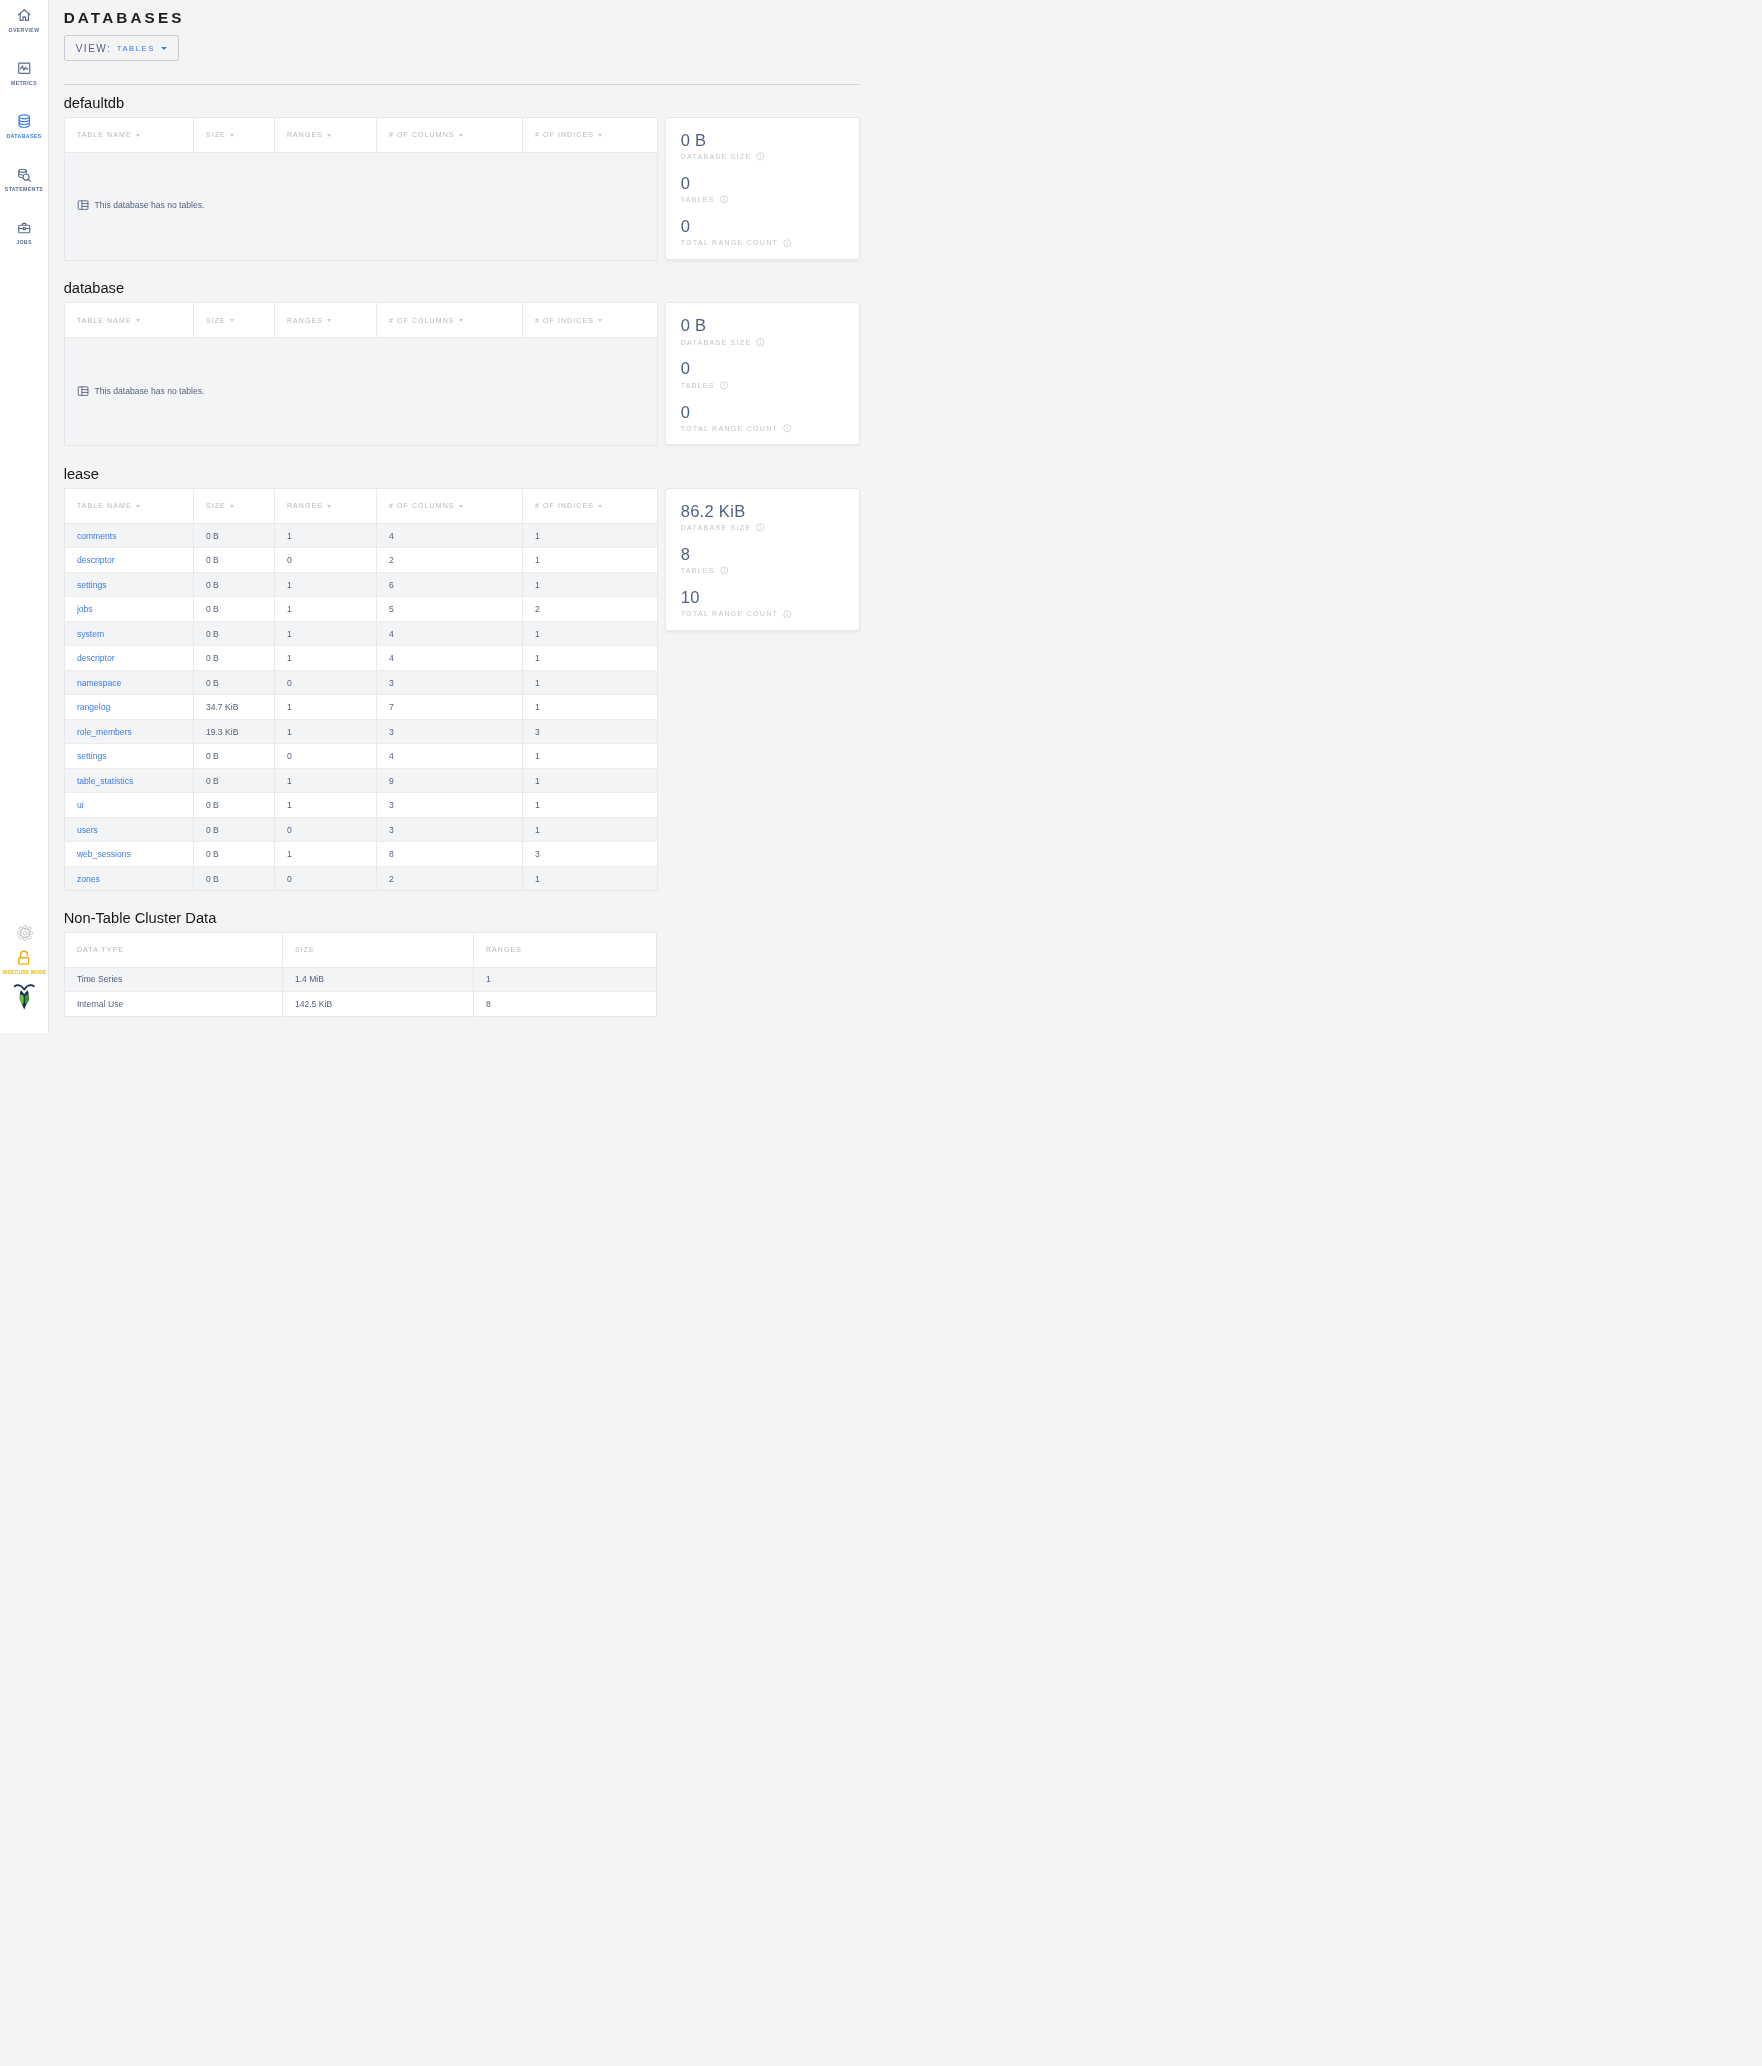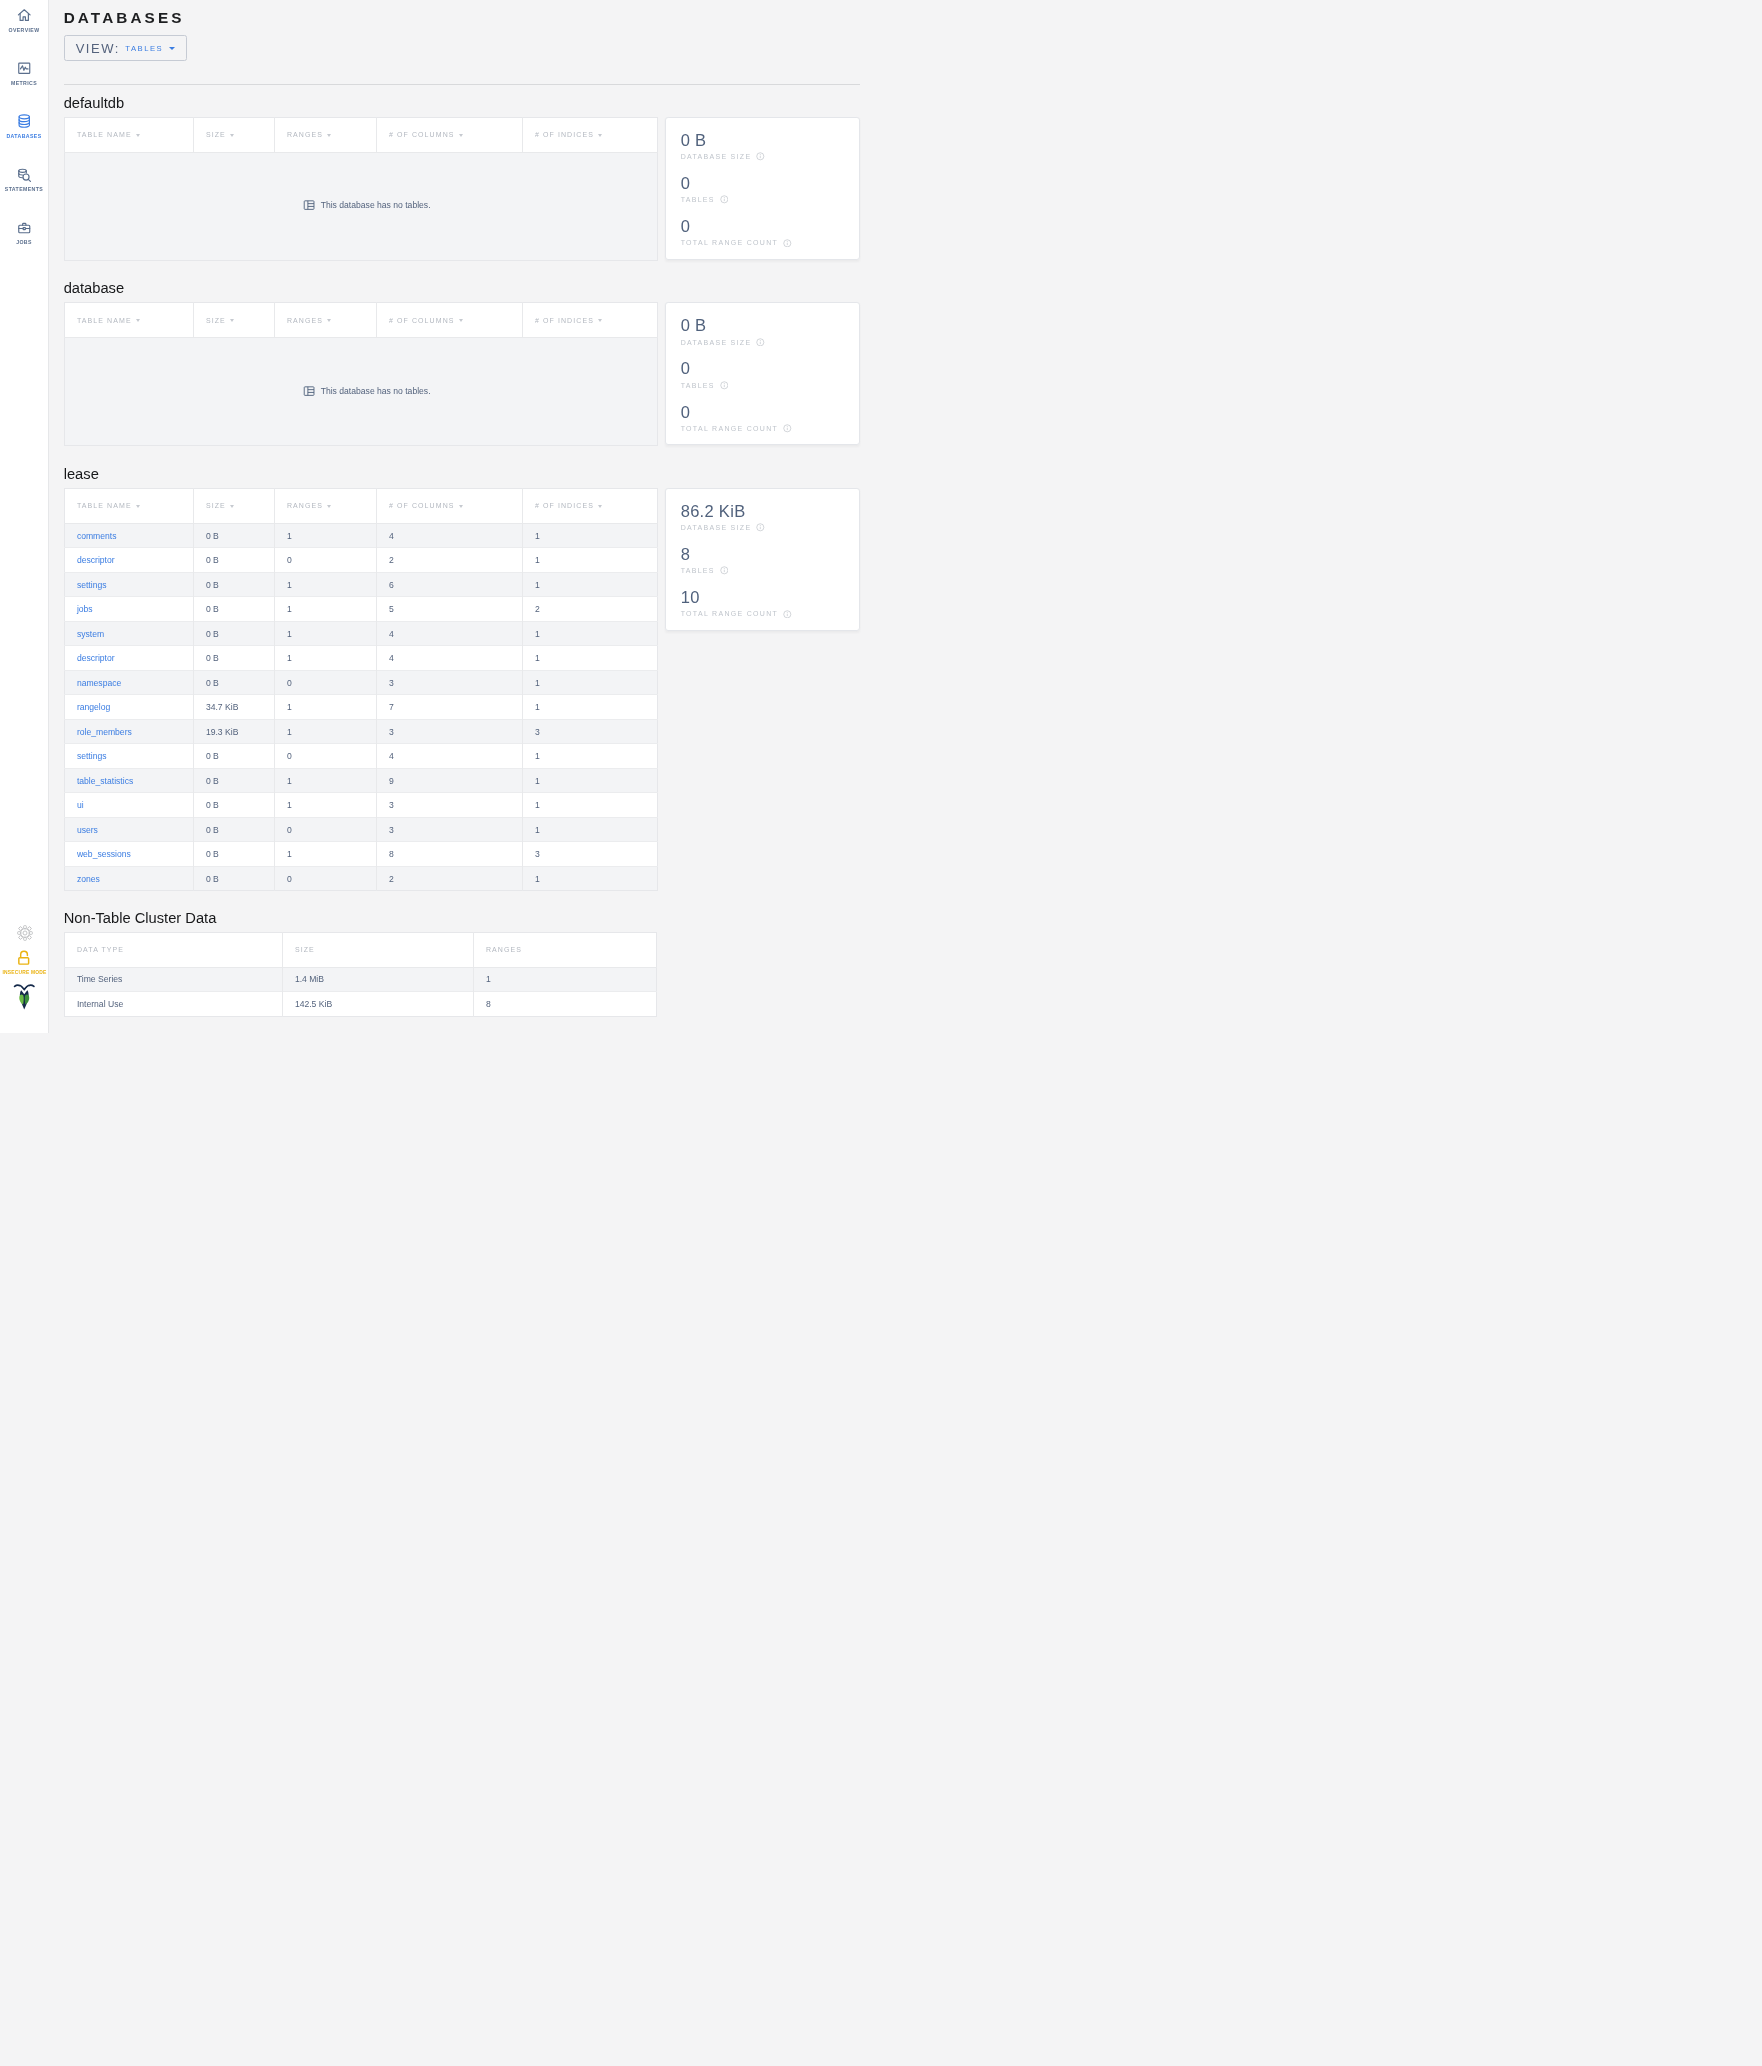--- a/index.html
+++ b/index.html
@@ -51,21 +51,21 @@
   .main { position:absolute; left:49px; top:0; right:0; bottom:0; padding:0 21px 0 14.7px; }
 
   .page-title {
     margin-top:8.6px; font-size:15.3px; font-weight:bold; letter-spacing:3.1px;
     color:#1d1e20; line-height:18.4px;
   }
   .view-dropdown {
     margin-top:8px; height:26px; display:inline-flex; align-items:center;
     border:0.6px solid #c6cbd4; border-radius:2.4px; padding:0 11px; cursor:pointer;
   }
-  .view-dropdown .view-label { font-size:13px; letter-spacing:1.5px; color:#54627c; }
+  .view-dropdown .view-label { font-size:10px; letter-spacing:1.5px; color:#54627c; }
   .view-dropdown .view-value { font-size:7.7px; letter-spacing:1.5px; color:#3b7de2; margin-left:5.5px; }
   .dropdown-caret {
     width:0; height:0; margin-left:6.1px;
     border-left:3.1px solid transparent; border-right:3.1px solid transparent;
     border-top:3.7px solid #3b7de2;
   }
   .divider { margin-top:23px; height:0.6px; background:#d8d9db; }
 
   .section-title {
     font-size:14.7px; font-weight:normal; color:#17181a; line-height:17px;
@@ -100,21 +100,21 @@
     height:24.5px; vertical-align:middle; padding:0 0 0 12.2px;
     font-size:8.6px; color:#54637d; border-right:0.6px solid #e8e9eb;
   }
   table.db-table td:last-child { border-right:none; }
   table.db-table tbody tr:nth-child(odd)  { background:#f3f4f6; }
   table.db-table tbody tr:nth-child(even) { background:#ffffff; }
   table.db-table tbody tr + tr td { border-top:0.6px solid #ebecee; }
   td a.table-link { color:#3b7de2; text-decoration:none; cursor:pointer; }
 
   td.empty-cell {
-    height:108px !important; background:#f3f4f6; text-align:center;
+    height:108px !important; background:#f3f4f6; 
     font-size:8.6px; color:#4f617c; border-right:none !important;
   }
   .empty-inner { display:inline-flex; align-items:center; gap:5.5px; }
   .empty-table-icon path, .empty-table-icon rect
     { fill:none; stroke:#4f617c; stroke-width:1.5; stroke-linejoin:round; }
 
   .summary-card {
     width:197px; margin-left:7.3px; height:143px;
     background:#ffffff; border:0.6px solid #e4e6ea; border-radius:3.1px;
     box-shadow:0 1.2px 2.4px rgba(0,0,0,.04);

